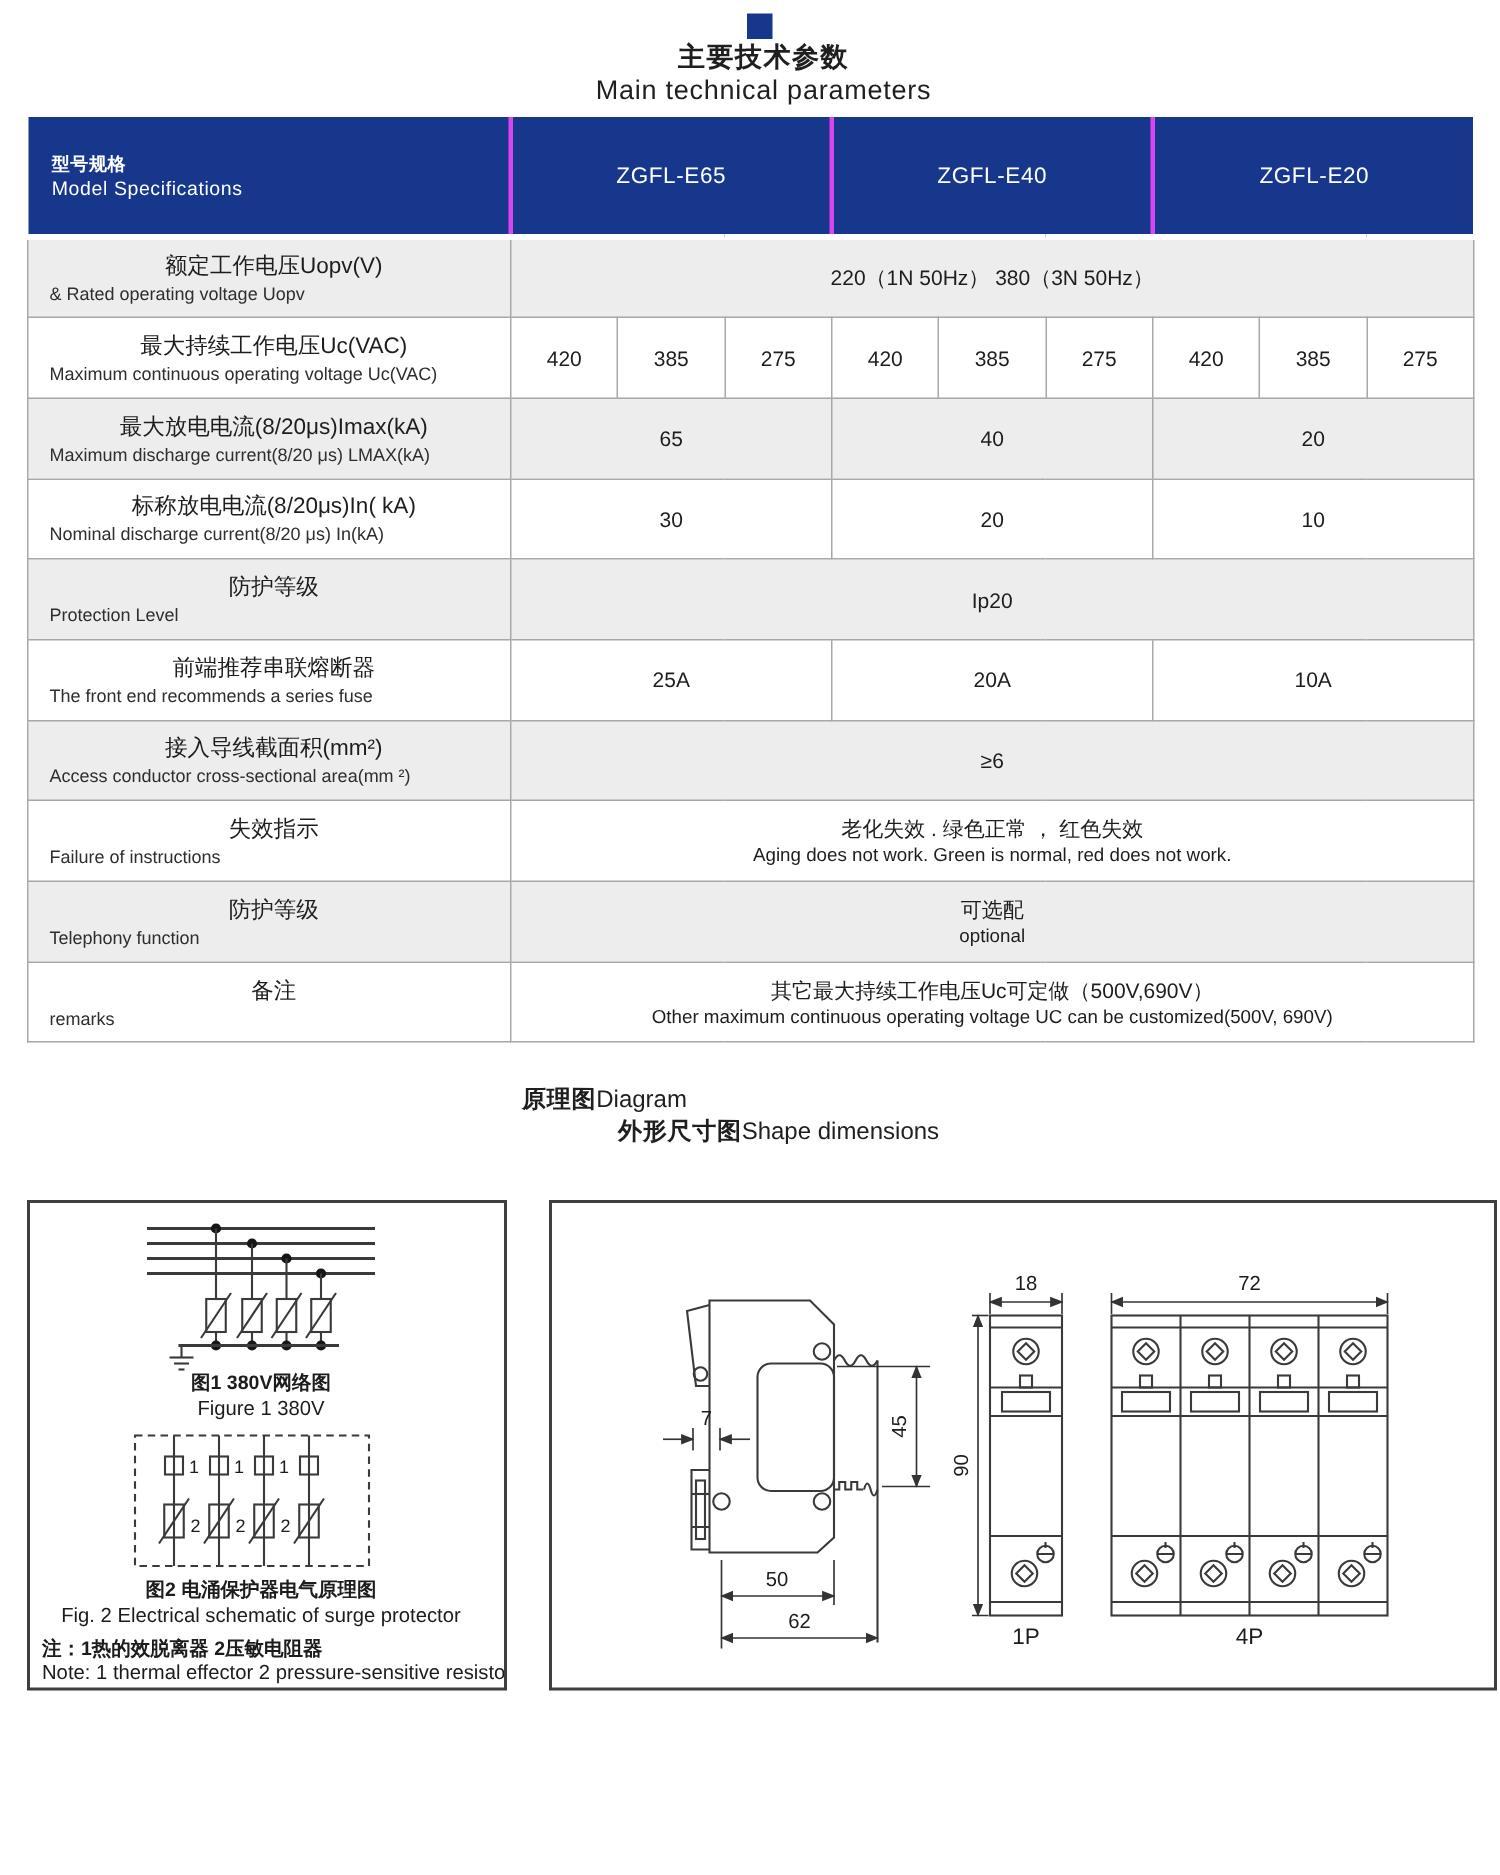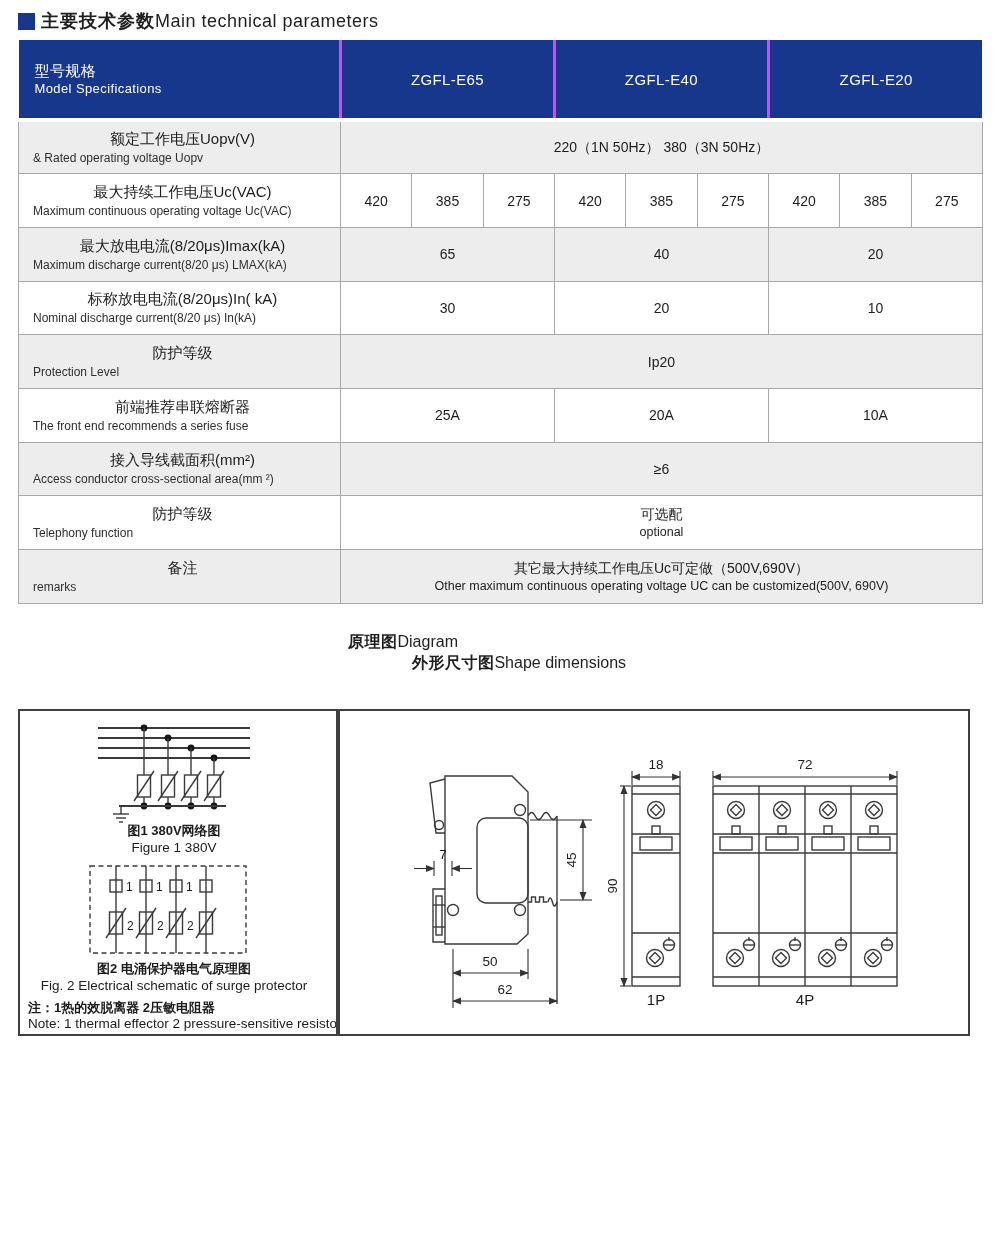--- a/index.html
+++ b/index.html
@@ -7,21 +7,21 @@
   body {
     width:1000px; height:1250px; background:#ffffff;
     font-family:"Liberation Sans","DejaVu Sans",sans-serif;
     color:#1f1f1f;
   }
   .page { position:relative; width:1000px; height:1250px; overflow:hidden; }
 
   
   .sec-title { display:flex; align-items:center; }
   .sec-title .bullet { background:#17378c; flex:0 0 auto; }
-  .main-title { margin:9px 0 0 18px; }
+  .main-title { margin:9px 0 0 18px;flex-direction:column; }
   .main-title .bullet { width:17px; height:17px; margin-right:6px; }
   .main-title .zh { font-size:18px; font-weight:bold; letter-spacing:1px; }
   .main-title .en { font-size:18px; font-weight:normal; letter-spacing:.5px; }
 
   .titles2 { display:flex; margin:28px 0 0 18px; align-items:center;flex-direction:column; }
   .titles2 .tcol { display:flex; align-items:center; }
   .titles2 .tcol.first { width:362px; }
   .titles2 .bullet { width:15px; height:15px; margin-right:5px; }
   .titles2 .zh { font-size:16px; font-weight:bold; letter-spacing:.5px; }
   .titles2 .en { font-size:16px; font-weight:normal; }
@@ -30,36 +30,36 @@
   table.spec { border-collapse:collapse; table-layout:fixed; width:964px; margin:7px 0 0 18px; }
   table.spec col.c-label { width:322px; }
   table.spec col.c-val { width:71.33px; }
   thead th {
     background:#17378c; color:#ffffff; height:80px;
     font-weight:normal; font-size:15px; letter-spacing:.4px;
     border-bottom:4px solid #ffffff;
   }
   thead th + th { border-left:3px solid #d946ef; }
   thead th.lblh { text-align:left; padding-left:16px; }
-  thead .hzh { font-size:15px; }
+  thead .hzh { font-size:12px;font-weight:bold; }
   thead .hen { font-size:13px; margin-top:0; }
   tbody td { border:1px solid #a8a8a8; height:53.7px; }
   tbody tr:nth-child(odd) td { background:#ededed; }
   tbody tr:nth-child(even) td { background:#ffffff; }
   td.lbl { text-align:left; padding:5px 8px 5px 14px; }
   td.lbl .zh { font-size:15px; color:#1d1d1d;text-align:center; }
   td.lbl .en { font-size:12px; color:#2e2e2e; margin-top:2px; }
   td.val { text-align:center; font-size:14px; color:#1d1d1d; }
   td.val .vzh { font-size:14px; }
   td.val .ven { font-size:12.5px; margin-top:1px; }
 
   
   .panels { display:flex; margin:35px 0 0 18px; }
   .panel { border:2px solid #3f3f3f; background:#fff; }
-  .panel.left  { width:320px; height:327px; margin-right:0; }
+  .panel.left  { width:320px; height:327px; margin-right:28px; }
   .panel.right { width:632px; height:327px; }
   .panel svg { display:block; width:100%; height:100%; }
 
   svg .ln   { stroke:#3a3a3a; stroke-width:1.4; fill:none; }
   svg .ln2  { stroke:#3a3a3a; stroke-width:2; fill:none; }
   svg .dash { stroke:#3a3a3a; stroke-width:1.4; fill:none; stroke-dasharray:5 3.5; }
   svg .dot  { fill:#161616; stroke:none; }
   svg .dim  { stroke:#333333; stroke-width:1.1; fill:none; }
   svg text  { fill:#1c1c1c; font-family:"Liberation Sans","DejaVu Sans",sans-serif; }
   svg .cap-zh { font-size:13px; font-weight:bold; }
@@ -159,20 +159,30 @@
         <td class="val" colspan="3">25A</td>
         <td class="val" colspan="3">20A</td>
         <td class="val" colspan="3">10A</td>
       </tr>
       <tr>
         <td class="lbl">
           <div class="zh">接入导线截面积(mm²)</div>
           <div class="en">Access conductor cross-sectional area(mm ²)</div>
         </td>
         <td class="val" colspan="9">≥6</td>
+      </tr>
+      <tr>
+        <td class="lbl">
+          <div class="zh">失效指示</div>
+          <div class="en">Failure of instructions</div>
+        </td>
+        <td class="val" colspan="9">
+          <div class="vzh">老化失效 . 绿色正常 ， 红色失效</div>
+          <div class="ven">Aging does not work. Green is normal, red does not work.</div>
+        </td>
       </tr>
       <tr>
         <td class="lbl">
           <div class="zh">防护等级</div>
           <div class="en">Telephony function</div>
         </td>
         <td class="val" colspan="9">
           <div class="vzh">可选配</div>
           <div class="ven">optional</div>
         </td>

